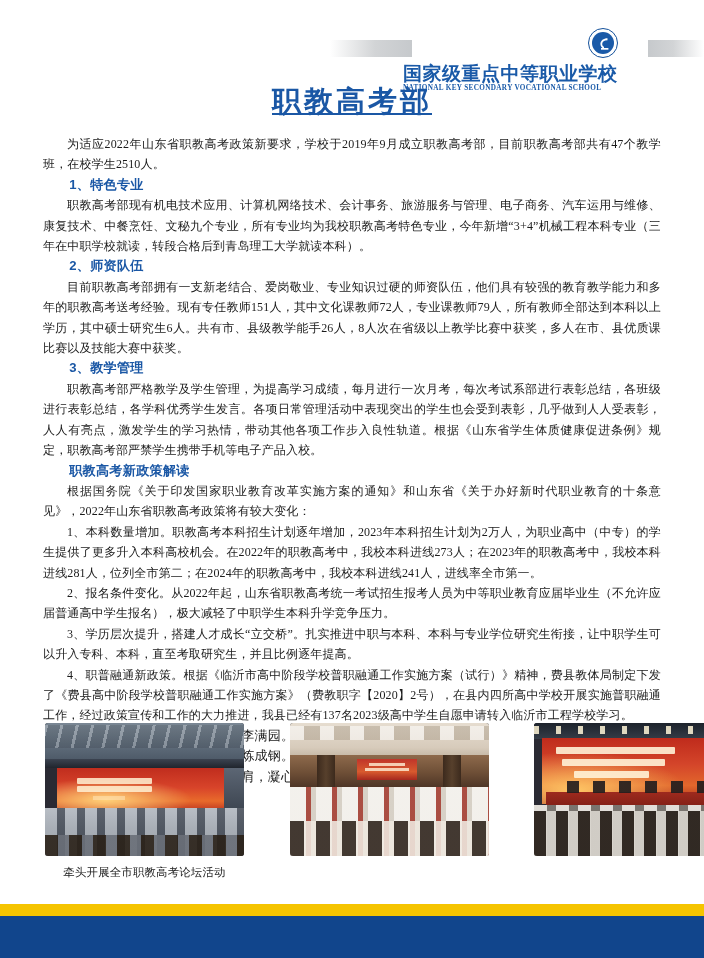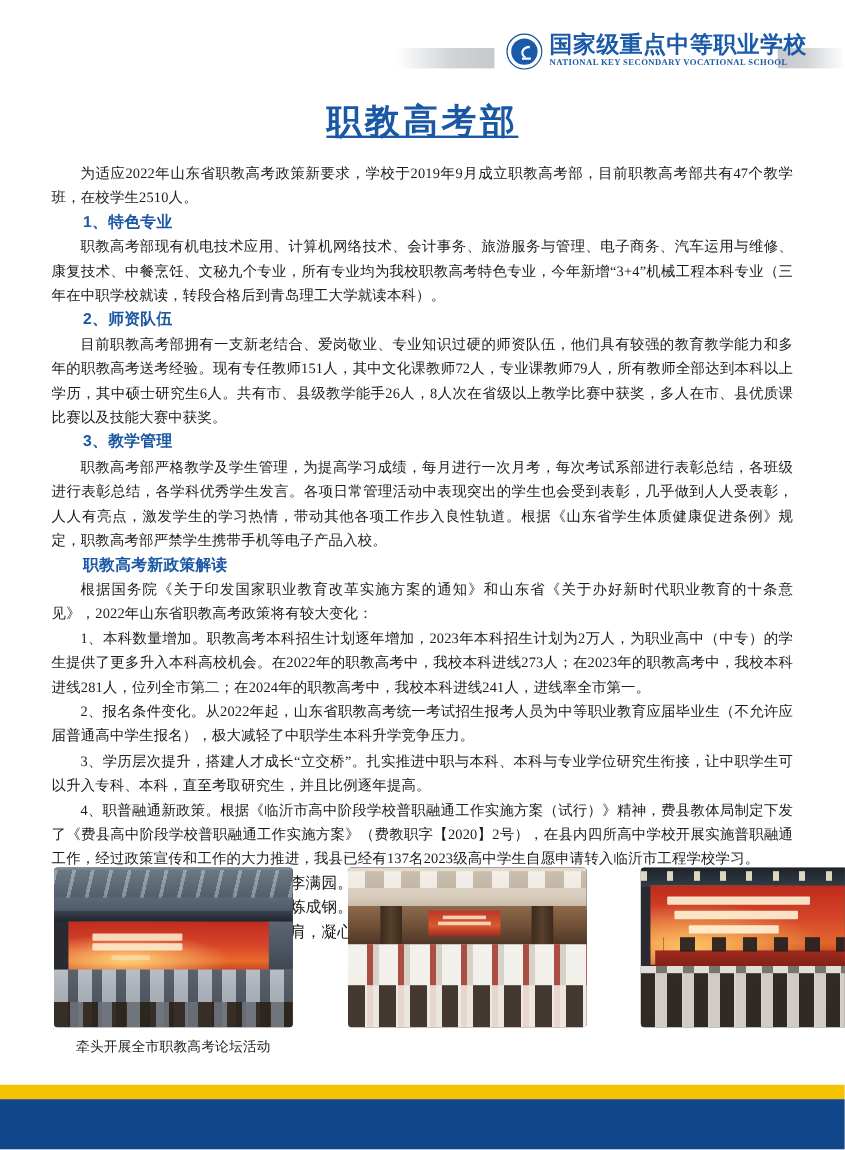--- a/index.html
+++ b/index.html
@@ -28,24 +28,25 @@
     background: linear-gradient(to right, #ffffff 0%, #d2d4d6 55%, #c6c9cc 100%);
   }
   .header-bar-right {
     position: absolute;
     top: 40px; left: 648px;
     width: 56px; height: 17px;
     background: linear-gradient(to right, #c6c9cc 0%, #d2d4d6 45%, #ffffff 100%);
   }
   .brand {
     position: absolute;
-    top: 28px; left: 422px;
+    top: 28px; left: 403px;
     display: flex;
-    align-items: flex-start;
+    align-items: flex-end;
     gap: 6px;
+    flex-direction: column;
   }
   .emblem {
     width: 30px; height: 30px;
     border-radius: 50%;
     background: #ffffff;
     border: 1.6px solid #14519b;
     position: relative;
     flex: none;
     box-sizing: border-box;
   }

